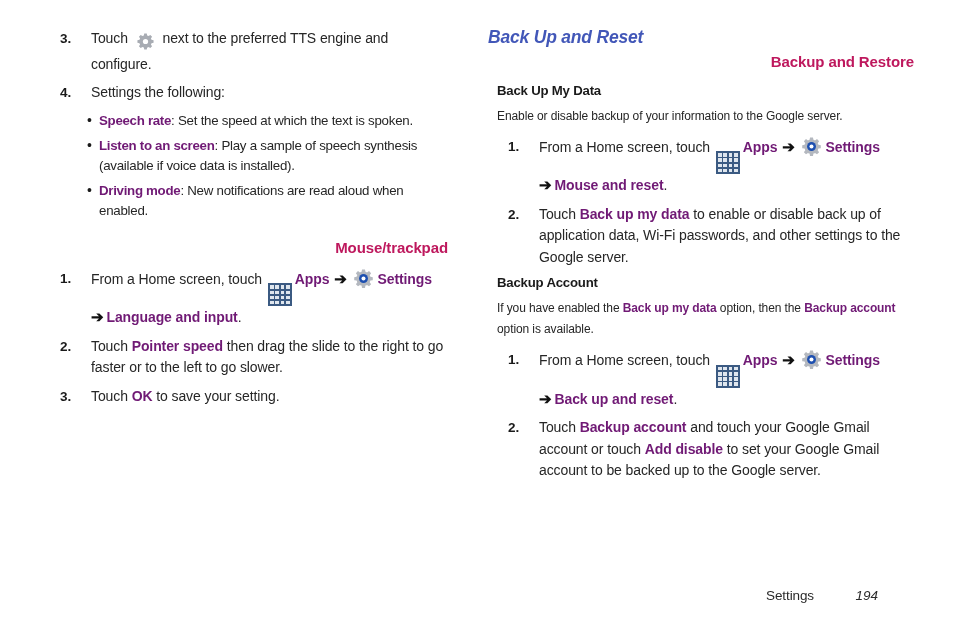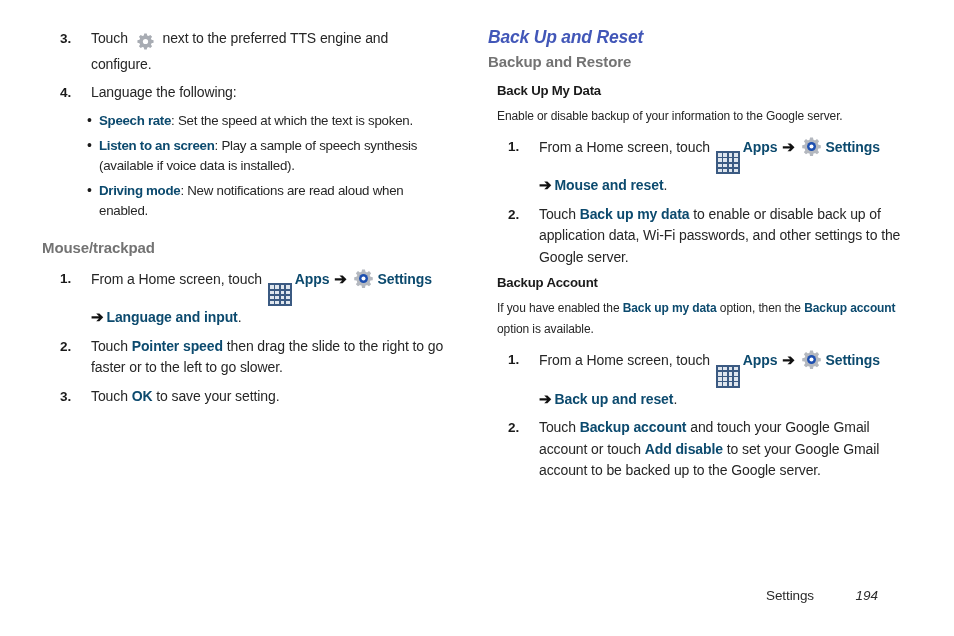--- a/index.html
+++ b/index.html
@@ -49,24 +49,25 @@
     font-weight: bold;
     font-style: italic;
     color: #4257b8;
     letter-spacing: -0.2px;
     margin: 0 0 7px 0;
     line-height: 1.1;
   }
   .h-section {
     font-size: 15px;
     font-weight: bold;
-    color: #737373;
+    color: #be185d;
     margin: 0 0 12px 0;
     line-height: 1.1;
     letter-spacing: -0.1px;
+    text-align: right;
   }
   .h-sub {
     font-size: 13.2px;
     font-weight: bold;
     color: #1a1a1a;
     margin: 0 0 8px 0;
     padding-left: 9px;
     line-height: 1.15;
     letter-spacing: -0.2px;
   }
@@ -136,21 +137,21 @@
     font-size: 14px;
     line-height: 20px;
     color: #1a1a1a;
   }
   .blist b {
     letter-spacing: -0.3px;
   }
 
   b, strong {
     font-weight: bold;
-    color: #0c4a6e;
+    color: #701a75;
   }
 
   
   .icon-inline {
     display: inline-block;
     vertical-align: -4px;
     margin: 0 2px;
   }
 
   .apps-icon {
@@ -236,21 +237,21 @@
           <span class="icon-inline">
             <svg class="gear-icon-small" viewBox="0 0 24 24" xmlns="http://www.w3.org/2000/svg">
               <path fill="#a8acb3" d="M13.6 1.8h-3.2l-.5 2.6c-.6.2-1.2.4-1.7.8L5.9 3.7 3.7 5.9l1.5 2.3c-.3.5-.6 1.1-.8 1.7l-2.6.5v3.2l2.6.5c.2.6.4 1.2.8 1.7l-1.5 2.3 2.2 2.2 2.3-1.5c.5.3 1.1.6 1.7.8l.5 2.6h3.2l.5-2.6c.6-.2 1.2-.4 1.7-.8l2.3 1.5 2.2-2.2-1.5-2.3c.3-.5.6-1.1.8-1.7l2.6-.5v-3.2l-2.6-.5c-.2-.6-.4-1.2-.8-1.7l1.5-2.3-2.2-2.2-2.3 1.5c-.5-.3-1.1-.6-1.7-.8l-.5-2.6z"></path>
               <circle cx="12" cy="12" r="3.3" fill="#ffffff"></circle>
             </svg>
           </span>
           <span>next to the preferred TTS engine and configure.</span>
         </li>
         <li>
           <span class="num">4.</span>
-          <span>Language the following:</span>
+          <span>Settings the following:</span>
         </li>
       </ol>
 
       <ul class="blist">
         <li>
           <span class="bullet">•</span>
           <b>Speech rate</b><span>: Set the speed at which the text is spoken.</span>
         </li>
         <li>
           <span class="bullet">•</span>

